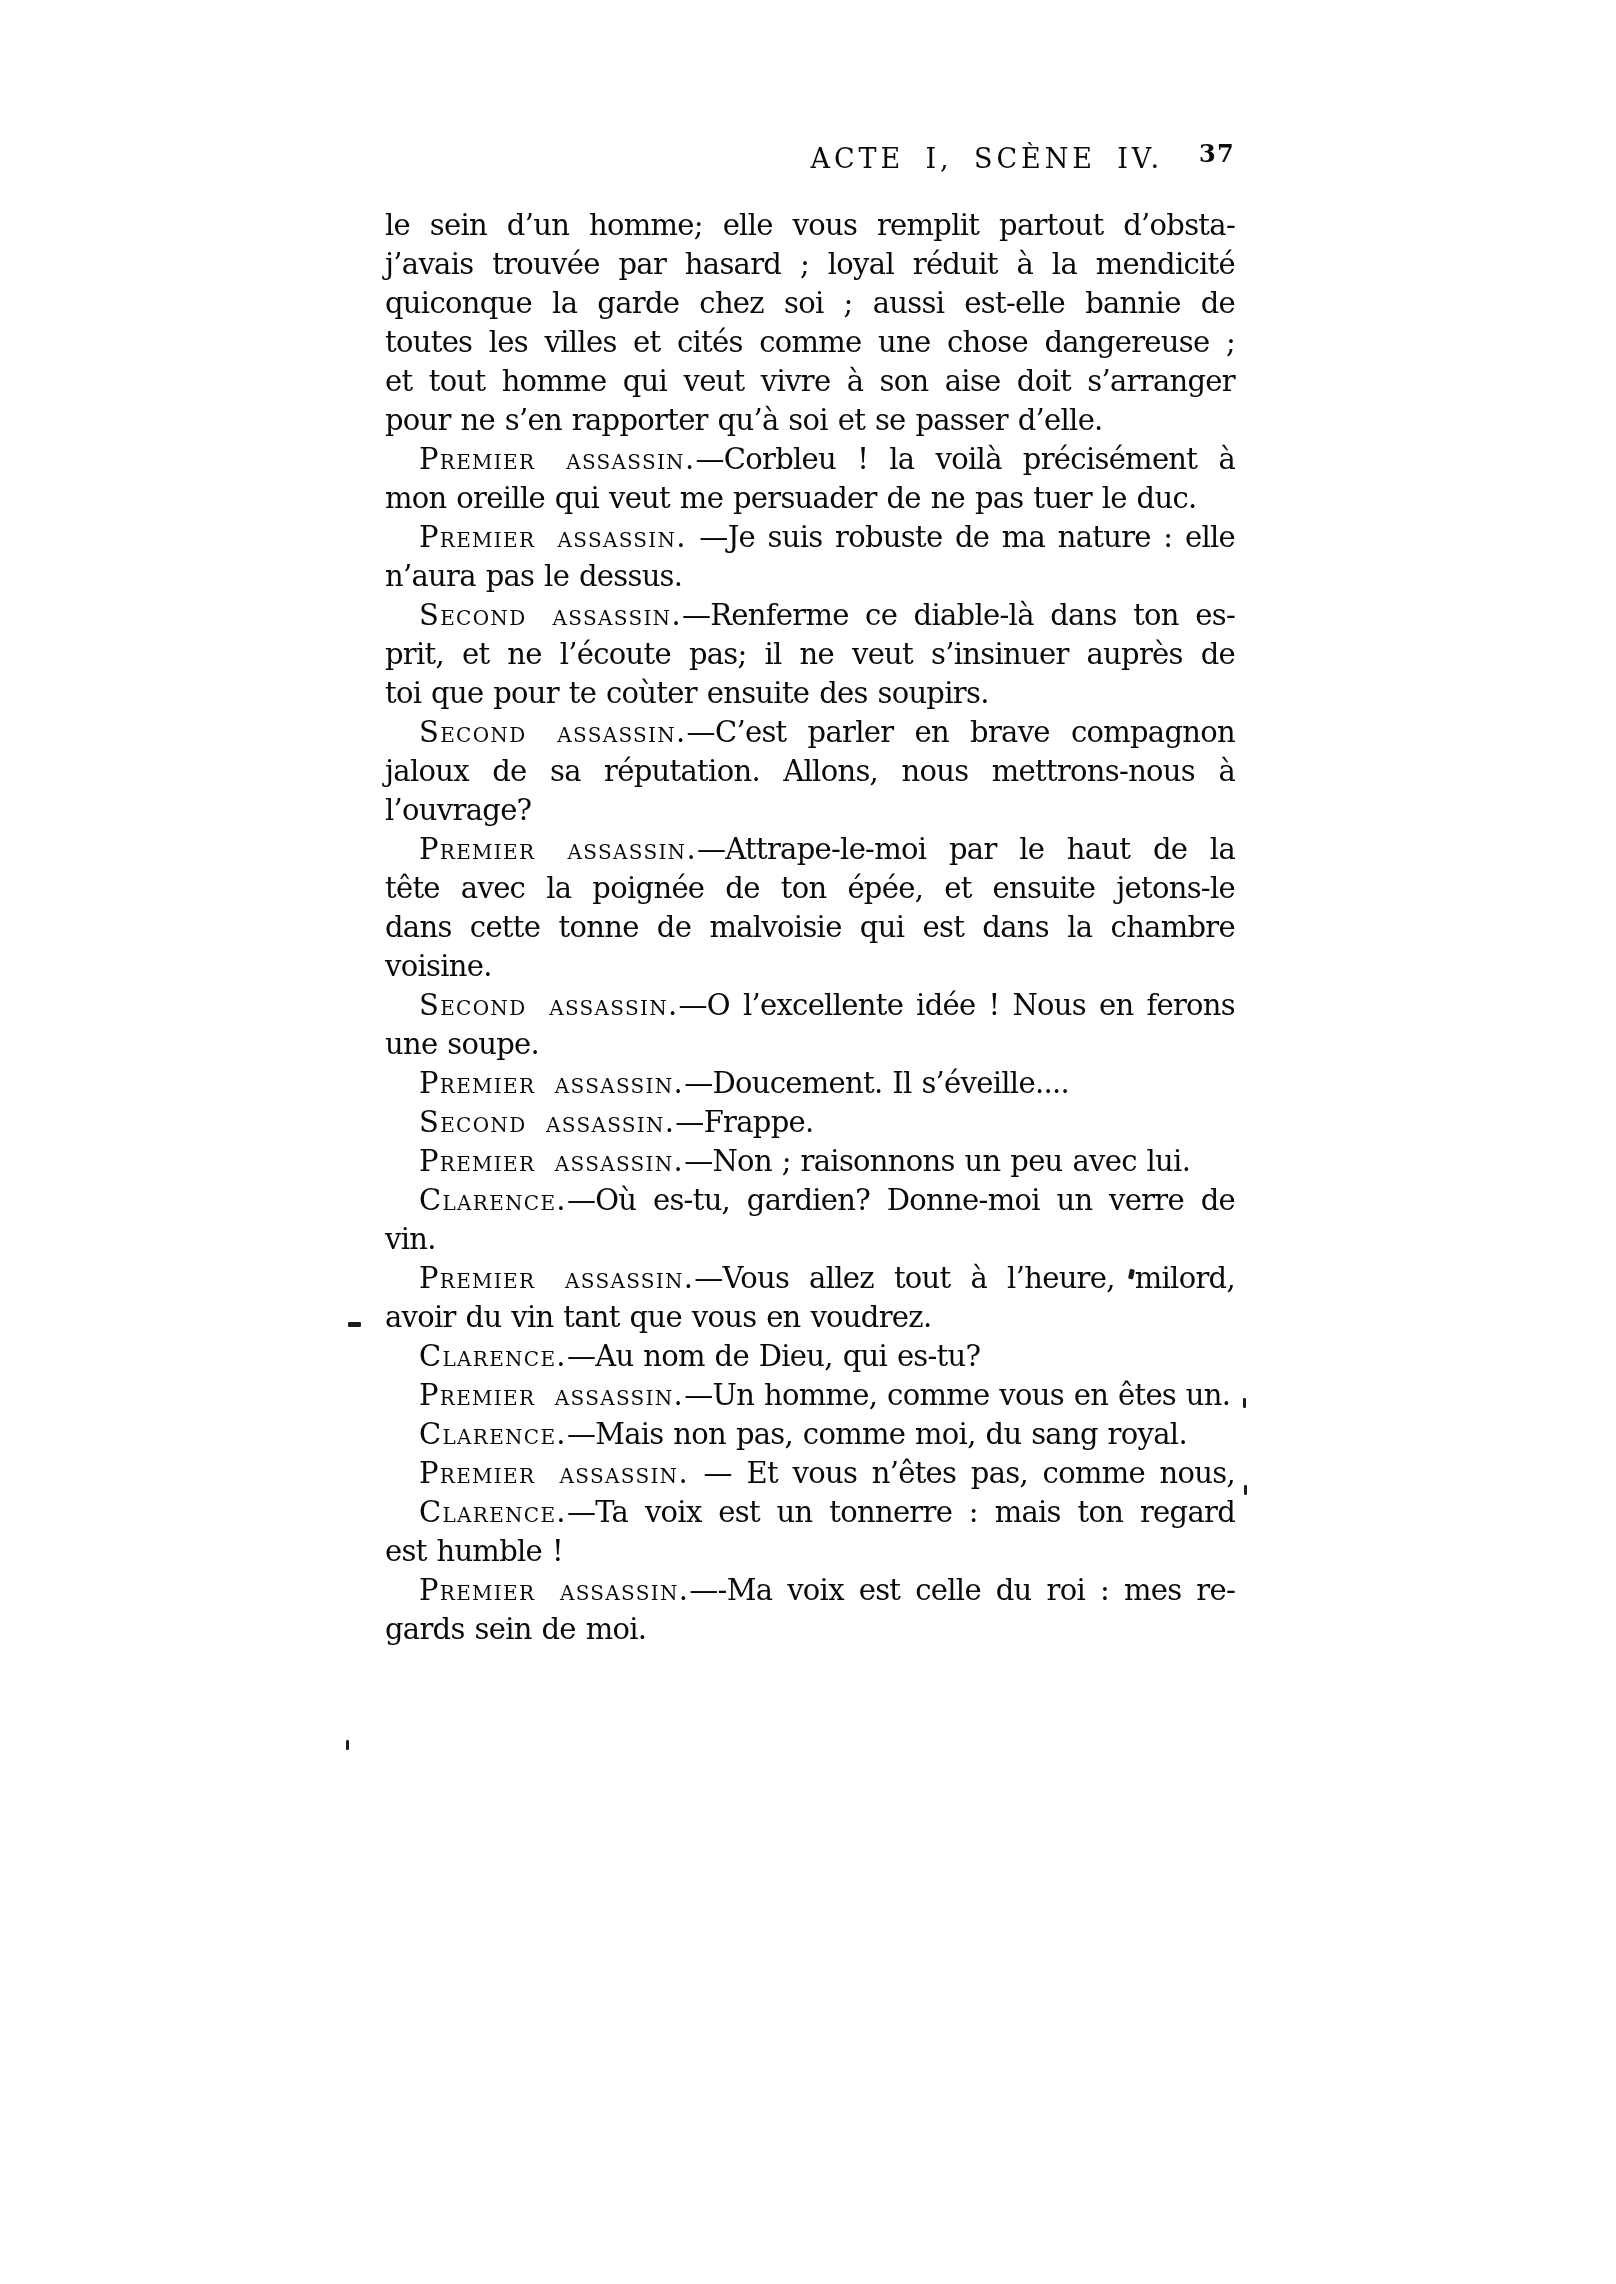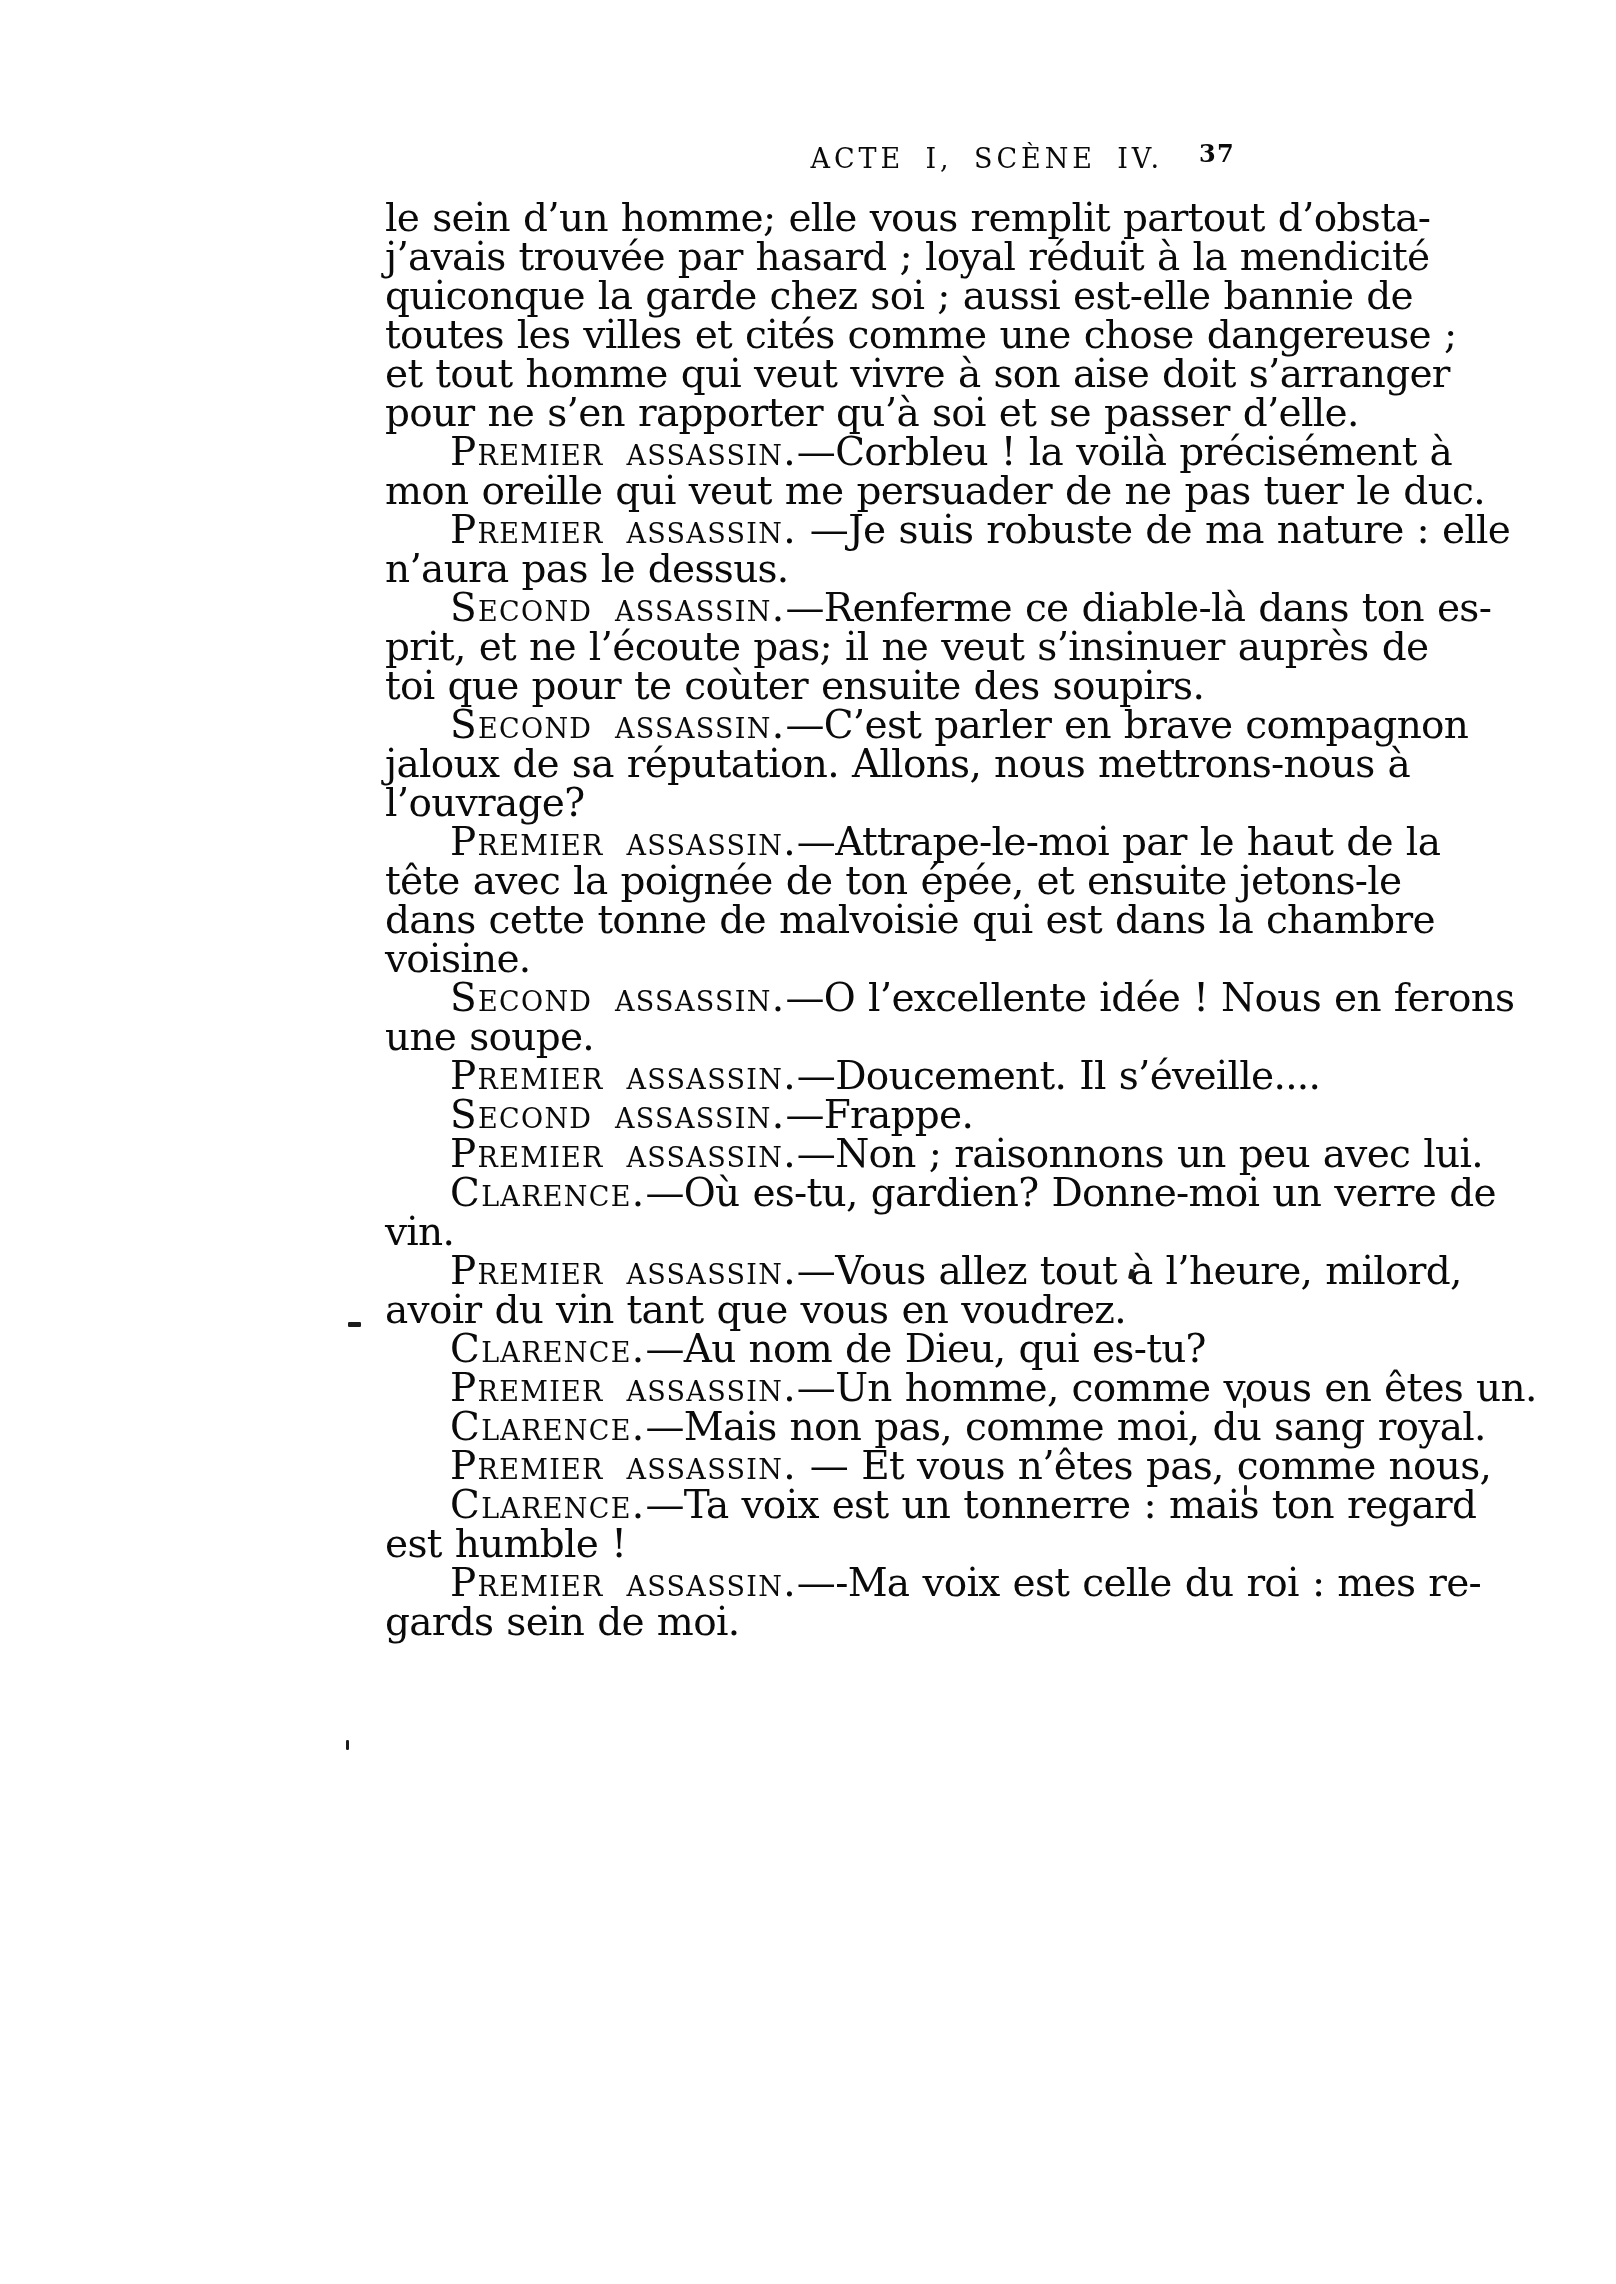--- a/index.html
+++ b/index.html
@@ -41,23 +41,23 @@
     right: 0;
     top: 4px;
     font-size: 24px;
     font-weight: bold;
     letter-spacing: 1.3px;
   }
   
   .text-block {
     position: absolute;
     left: 385px;
-    top: 198px;
+    top: 206px;
     width: 850px;
-    font-size: 39px;
+    font-size: 29px;
     line-height: 39px;
     letter-spacing: -0.7px;
     word-spacing: 1.3px;
   }
   .para { margin: 0; }
   .line {
     height: 39px;
     overflow: visible;
     white-space: nowrap;
     text-align: justify;
@@ -66,21 +66,20 @@
   .line.last {
     text-align-last: left;
   }
   .line.indent {
     padding-left: 34px;
   }
   .speaker {
     font-variant: small-caps;
     letter-spacing: 1.3px;
     word-spacing: 9px;
-    margin-left: 31px;
   }
   
   .speck {
     position: absolute;
     background: #1c1c1c;
     border-radius: 1.3px;
   }
   #speck-margin-dash  { left: 348px;  top: 1322px; width: 13px; height: 4.6px; }
   #speck-bottom-tick  { left: 346px;  top: 1740px; width: 3.3px;  height: 9.8px; }
   #speck-milord-tick  { left: 1129px; top: 1269px; width: 4.6px;  height: 9.8px; transform: rotate(12deg); }

